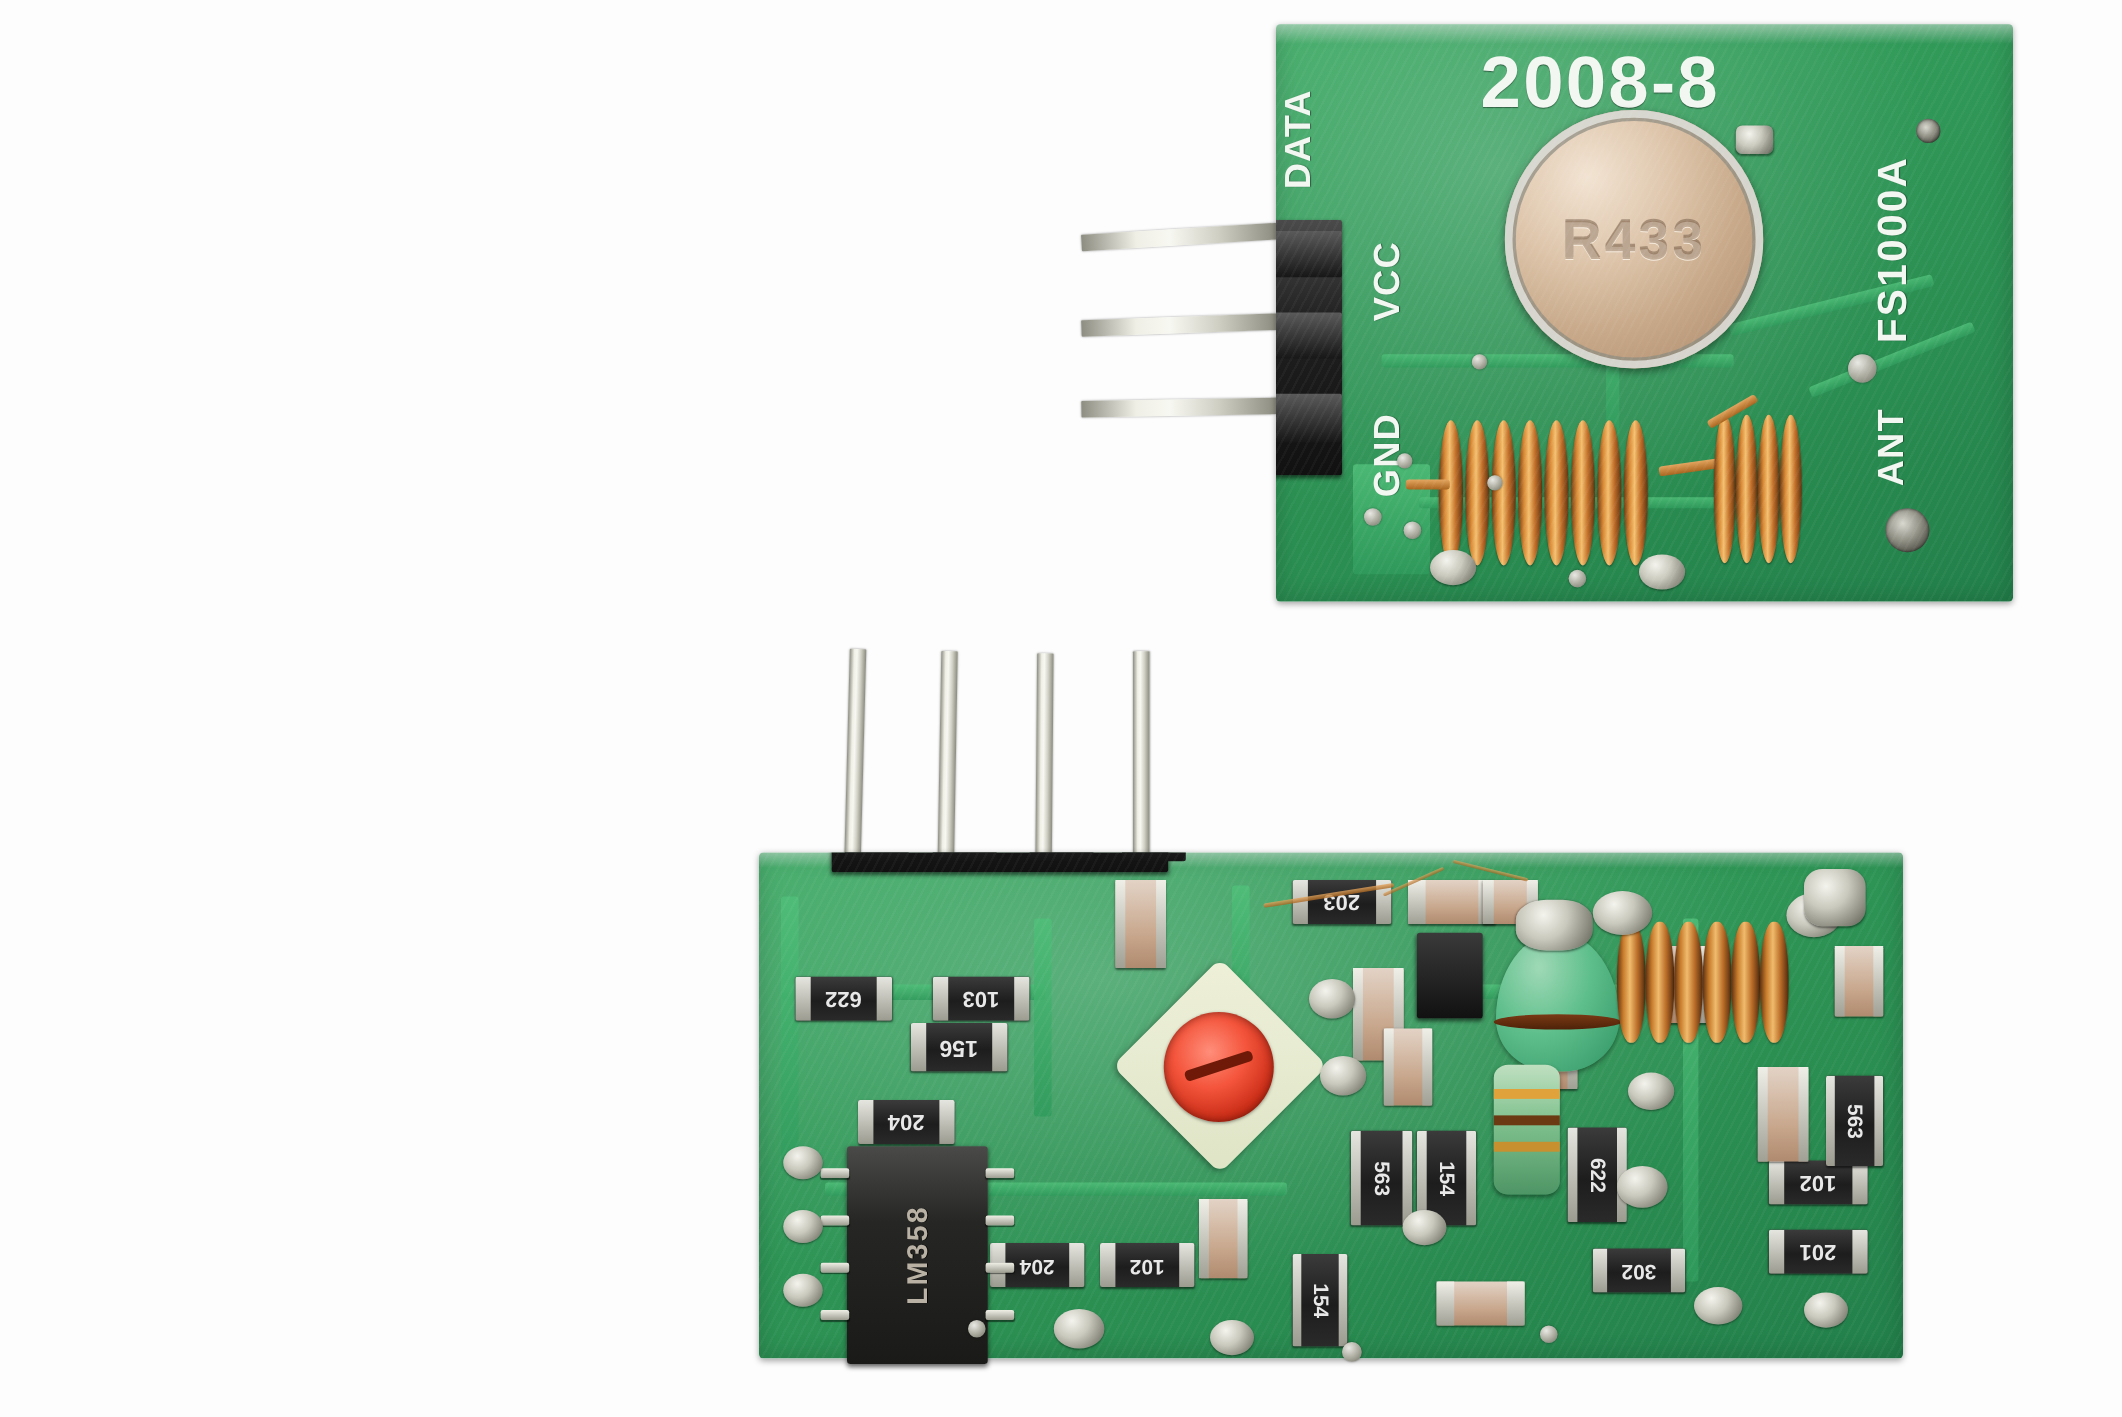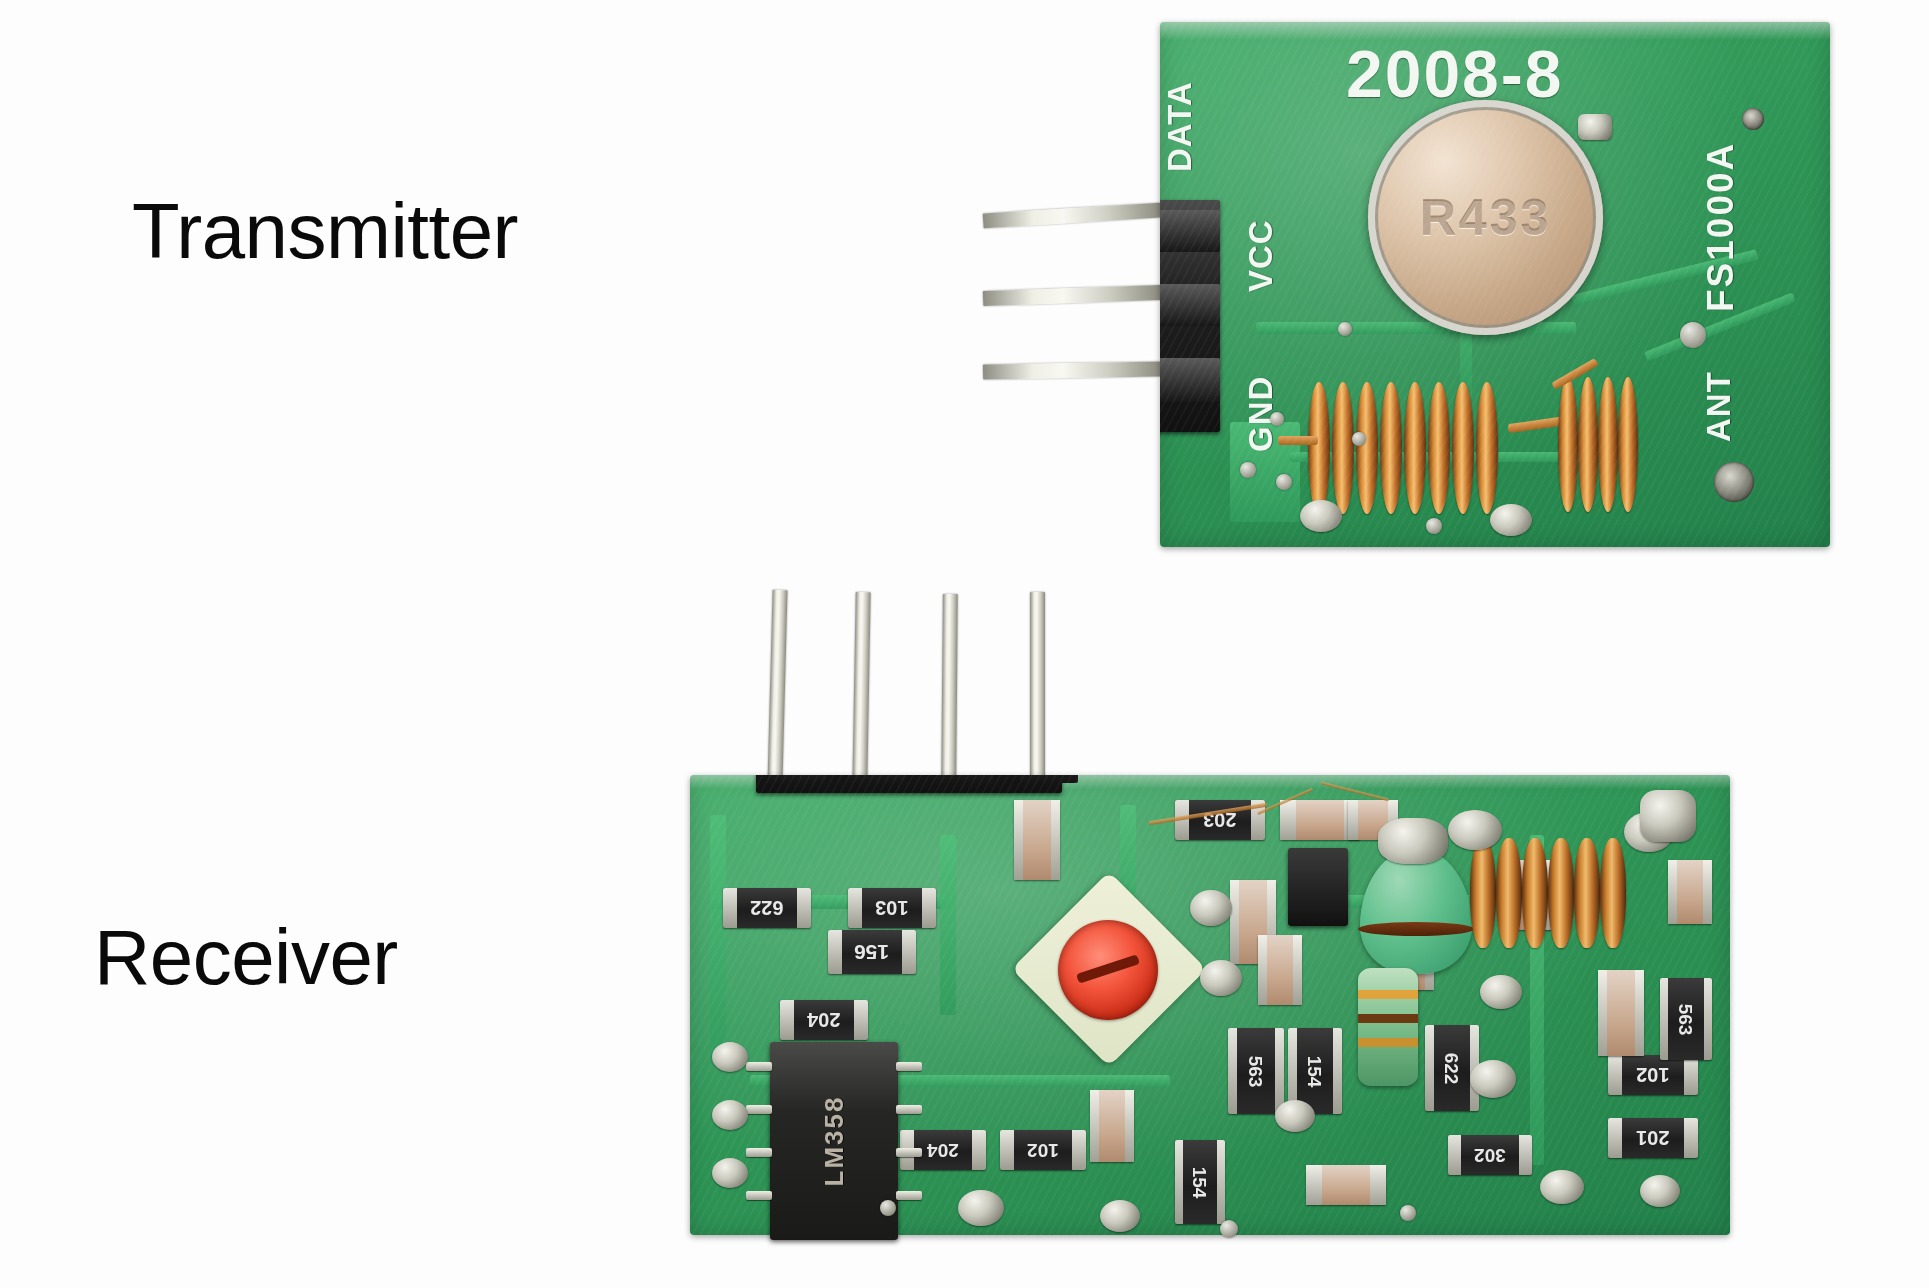--- a/index.html
+++ b/index.html
@@ -230,23 +230,21 @@
     position:absolute;
     background: linear-gradient(180deg,#e3a55f,#a9651f);
     border-radius:3px;
   }
 </style>
 </head>
 <body>
 
 <div id="stage">
 
-  <div class="big-label" id="label-transmitter">Transmitter</div>
-
-  <div class="big-label" id="label-receiver">Receiver</div>
+
 
   <div class="pin" style="left:983px; top:208px; width:178px; height:15px; transform:rotate(-3.5deg);"></div>
   <div class="pin" style="left:983px; top:288px; width:178px; height:15px; transform:rotate(-2deg);"></div>
   <div class="pin" style="left:983px; top:363px; width:178px; height:15px; transform:rotate(-1deg);"></div>
 
   <div class="pcb" id="tx-board" style="left:1160px; top:22px; width:670px; height:525px; border-radius:4px;">
 
     <div style="position:absolute; left:0; top:0; width:100%; height:18px;
                 background:linear-gradient(180deg, rgba(255,255,255,.45), rgba(255,255,255,0));"></div>
 

